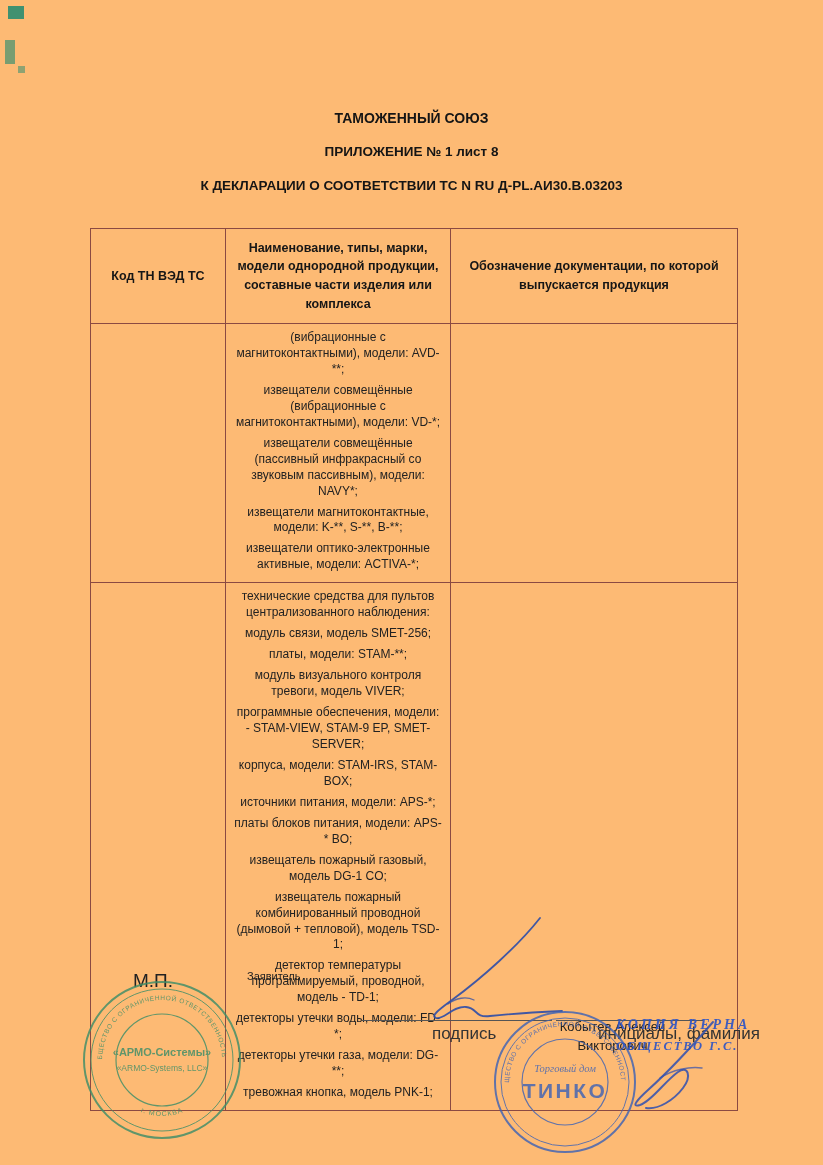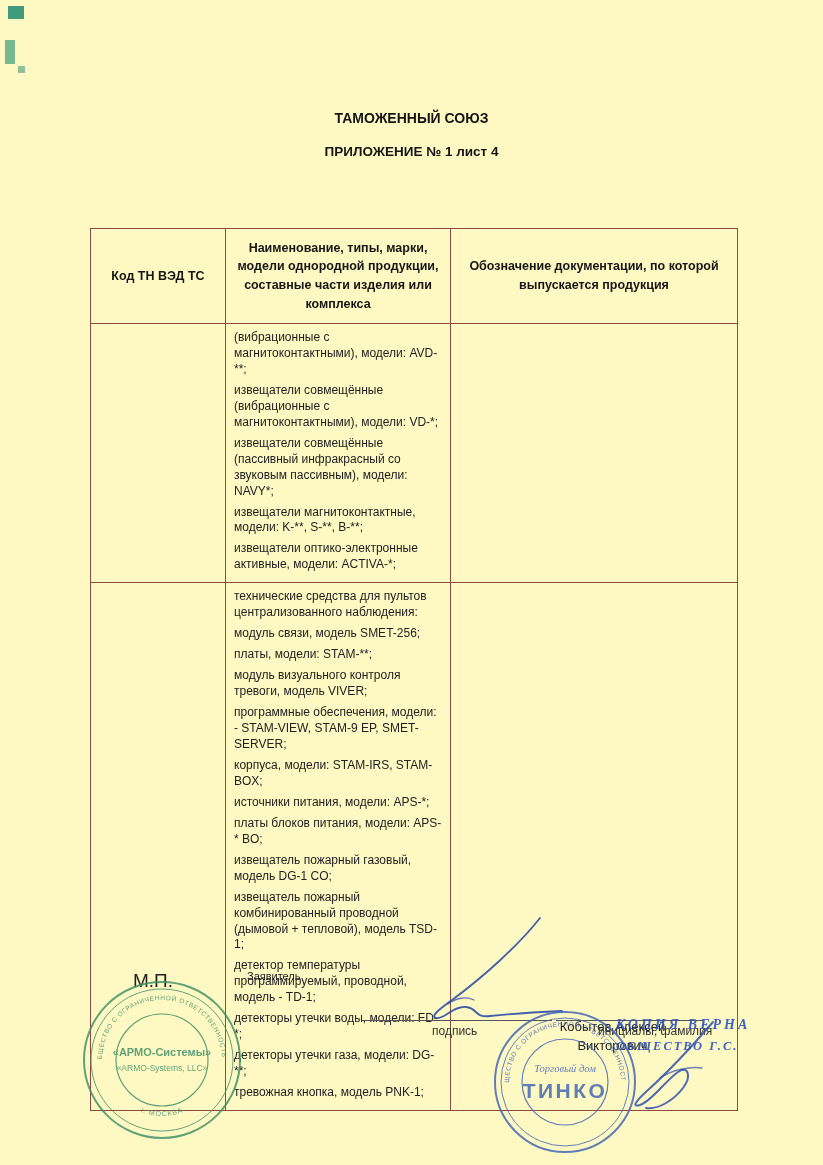--- a/index.html
+++ b/index.html
@@ -1,20 +1,20 @@
 <!DOCTYPE html>
 <html><head>
 <meta charset="utf-8">
 <style>
   * { margin:0; padding:0; box-sizing:border-box; }
   html,body { background:#ffffff; }
   .page {
     position:relative;
     width:823px; height:1165px;
-    background:#fef9c3;
+    background:#fdba74;
     font-family:"Liberation Sans", sans-serif;
     color:#222;
     overflow:hidden;
   }
   
   .artifact { position:absolute; background:#1f8a70; }
   .artifact.a1 { left:8px; top:6px; width:16px; height:13px; opacity:.85; }
   .artifact.a2 { left:5px; top:40px; width:10px; height:24px; opacity:.6; }
   .artifact.a3 { left:18px; top:66px; width:7px; height:7px; opacity:.5; }
 
@@ -31,37 +31,37 @@
   }
   .doc-table th, .doc-table td {
     border:1.4px solid #8b4a42;
     vertical-align:top;
   }
   .doc-table th {
     font-size:12.5px; font-weight:bold; color:#161616;
     text-align:center; vertical-align:middle;
     padding:8px 10px; line-height:1.5; height:95px;
   }
-  .doc-table td { padding:6px 8px 4px 8px; }
+  .doc-table td { padding:6px 8px 4px 8px;text-align:center; }
   .doc-table td.col-desc p {
     font-size:12px; line-height:1.33; margin:0 0 5px 0; color:#222;
   }
   .doc-table tbody tr:nth-child(1) td { height:195px; }
   .doc-table tbody tr:nth-child(2) td { height:398px;margin-top:16px; }
   .doc-table tbody tr:nth-child(3) td { height:34px; }
 
   
   .abs { position:absolute; }
   .mp-label { left:133px; top:970px; font-size:19px; }
   .applicant-label { left:247px; top:970px; font-size:11px; }
   .name-block { left:520px; top:1018px; width:185px; text-align:center; font-size:13px; line-height:1.45; }
   .sig-line { border-top:1.2px solid #555; height:0; }
   .sig-line-1 { left:362px; top:1020px; width:190px; }
   .sig-line-2 { left:556px; top:1020px; width:147px; }
-  .caption { font-size:12px; color:#333;padding-left:20px; }
+  .caption { font-size:17px; color:#333;padding-left:20px; }
   .cap1 { left:412px; top:1024px; }
   .cap2 { left:578px; top:1024px; }
 
   
   .copy-stamp {
     left:616px; top:1014px; width:180px;
     color:#2f55c5; font-family:"Liberation Serif", serif; font-weight:bold;
     opacity:.92; line-height:1.6;font-style:italic;
   }
   .copy-line1 { font-size:14px; letter-spacing:3px; }
@@ -79,21 +79,22 @@
 </head>
 <body>
 
 <div class="page">
 
   <div class="artifact a1"></div>
   <div class="artifact a2"></div>
   <div class="artifact a3"></div>
 
   <div class="title-line t1">ТАМОЖЕННЫЙ СОЮЗ</div>
-  <div class="title-line t2">ПРИЛОЖЕНИЕ № 1 лист 4</div>
+  <div class="title-line t2">ПРИЛОЖЕНИЕ № 1 лист 8</div>
+  <div class="title-line t3">К ДЕКЛАРАЦИИ О СООТВЕТСТВИИ ТС N RU Д-PL.АИ30.В.03203</div>
 
   <table class="doc-table">
     <colgroup>
       <col style="width:135px">
       <col style="width:225px">
       <col style="width:287px">
     </colgroup>
     <thead>
       <tr>
         <th>Код ТН ВЭД ТС</th>

